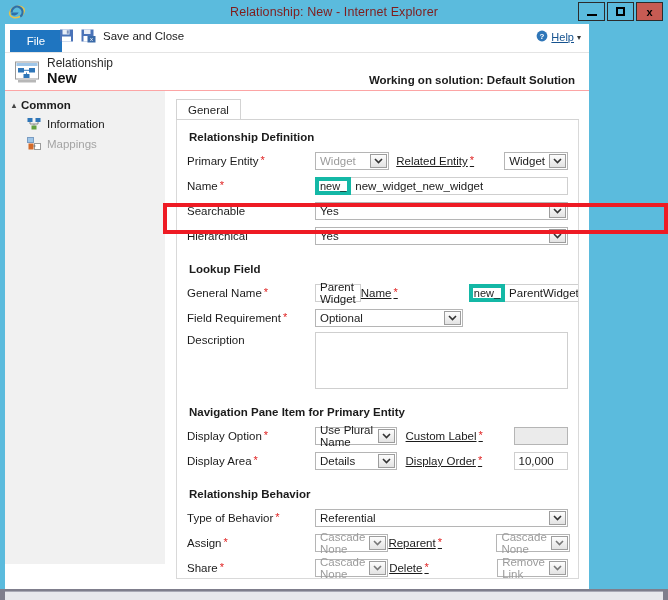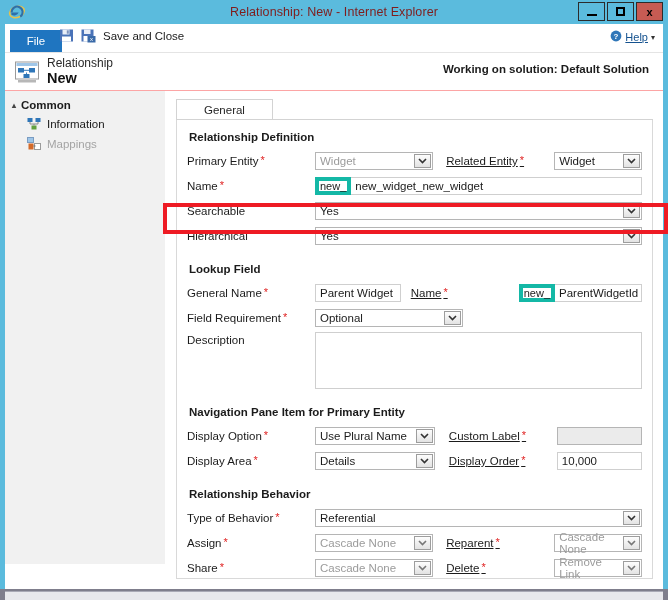--- a/index.html
+++ b/index.html
@@ -34,21 +34,21 @@
     width:27px;height:19px;border:1px solid #2b2b2b;
     background:#5bbbdd;display:flex;align-items:center;justify-content:center;
     font-size:11px;color:#000;box-sizing:border-box;font-family:"Liberation Sans",sans-serif;
   }
   .winbtn.close{background:#c75b53;color:#000;font-weight:bold;}
   .glyph-min{display:block;width:10px;height:2px;background:#000;margin-top:6px;}
   .glyph-max{display:block;width:9px;height:9px;border:2px solid #000;box-sizing:border-box;}
 
   
   .frame{
-    position:absolute;left:5px;top:24px;width:658px;height:565px;
+    position:absolute;left:5px;top:24px;width:584px;height:565px;
     background:#ffffff;box-sizing:border-box;
   }
 
   
   .ribbon{
     position:relative;height:28px;background:#ffffff;
     border-bottom:1px solid #e4e4e4;
   }
   .file-tab{
     position:absolute;left:5px;top:6px;width:52px;height:22px;
@@ -75,21 +75,21 @@
   }
 
   
   .pagehead{
     position:relative;height:37px;border-bottom:5px solid #fca5a5;background:#ffffff;
   }
   .ent-icon{position:absolute;left:9px;top:6px;width:26px;height:26px;}
   .ent-type{position:absolute;left:42px;top:3px;font-size:12px;color:#2a2a2a;}
   .ent-name{position:absolute;left:42px;top:17px;font-size:14.5px;font-weight:bold;color:#111;}
   .solution{
-    position:absolute;right:14px;top:10px;font-size:11.5px;font-weight:bold;color:#1b1b1b;
+    position:absolute;right:14px;top:21px;font-size:11.5px;font-weight:bold;color:#1b1b1b;
   }
 
   
   .sidebar{
     position:absolute;left:0;top:38px;width:160px;bottom:25px;
     background:#f1f1f1;border-right:1px solid #ffffff;
   }
   .side-group{
     margin:8px 0 0 7px;font-size:11.5px;font-weight:bold;color:#1b1b1b;
     display:flex;align-items:center;gap:5px;
@@ -100,21 +100,21 @@
   }
   .side-item.disabled{color:#a4a4a4;}
   .side-ico{width:14px;height:14px;flex:0 0 14px;}
 
   
   .main{
     position:absolute;left:161px;top:38px;right:0;bottom:0;background:#ffffff;
   }
   .tabstrip{position:relative;height:21px;margin:8px 0 0 10px;}
   .tab{
-    position:absolute;left:0;top:0;height:20px;padding:0 27px;
+    position:absolute;left:0;top:0;height:20px;padding:0 11px;
     border:1px solid #d3d3d3;border-bottom:none;background:#ffffff;
     font-size:11.5px;color:#1f1f1f;display:flex;align-items:center;
     box-sizing:border-box;
   }
   .tabline{
     position:absolute;left:0;right:10px;top:20px;height:1px;background:#d3d3d3;
   }
   .panel{
     position:absolute;left:10px;top:29px;right:10px;bottom:10px;
     border:1px solid #d9d9d9;border-top:none;background:#ffffff;

